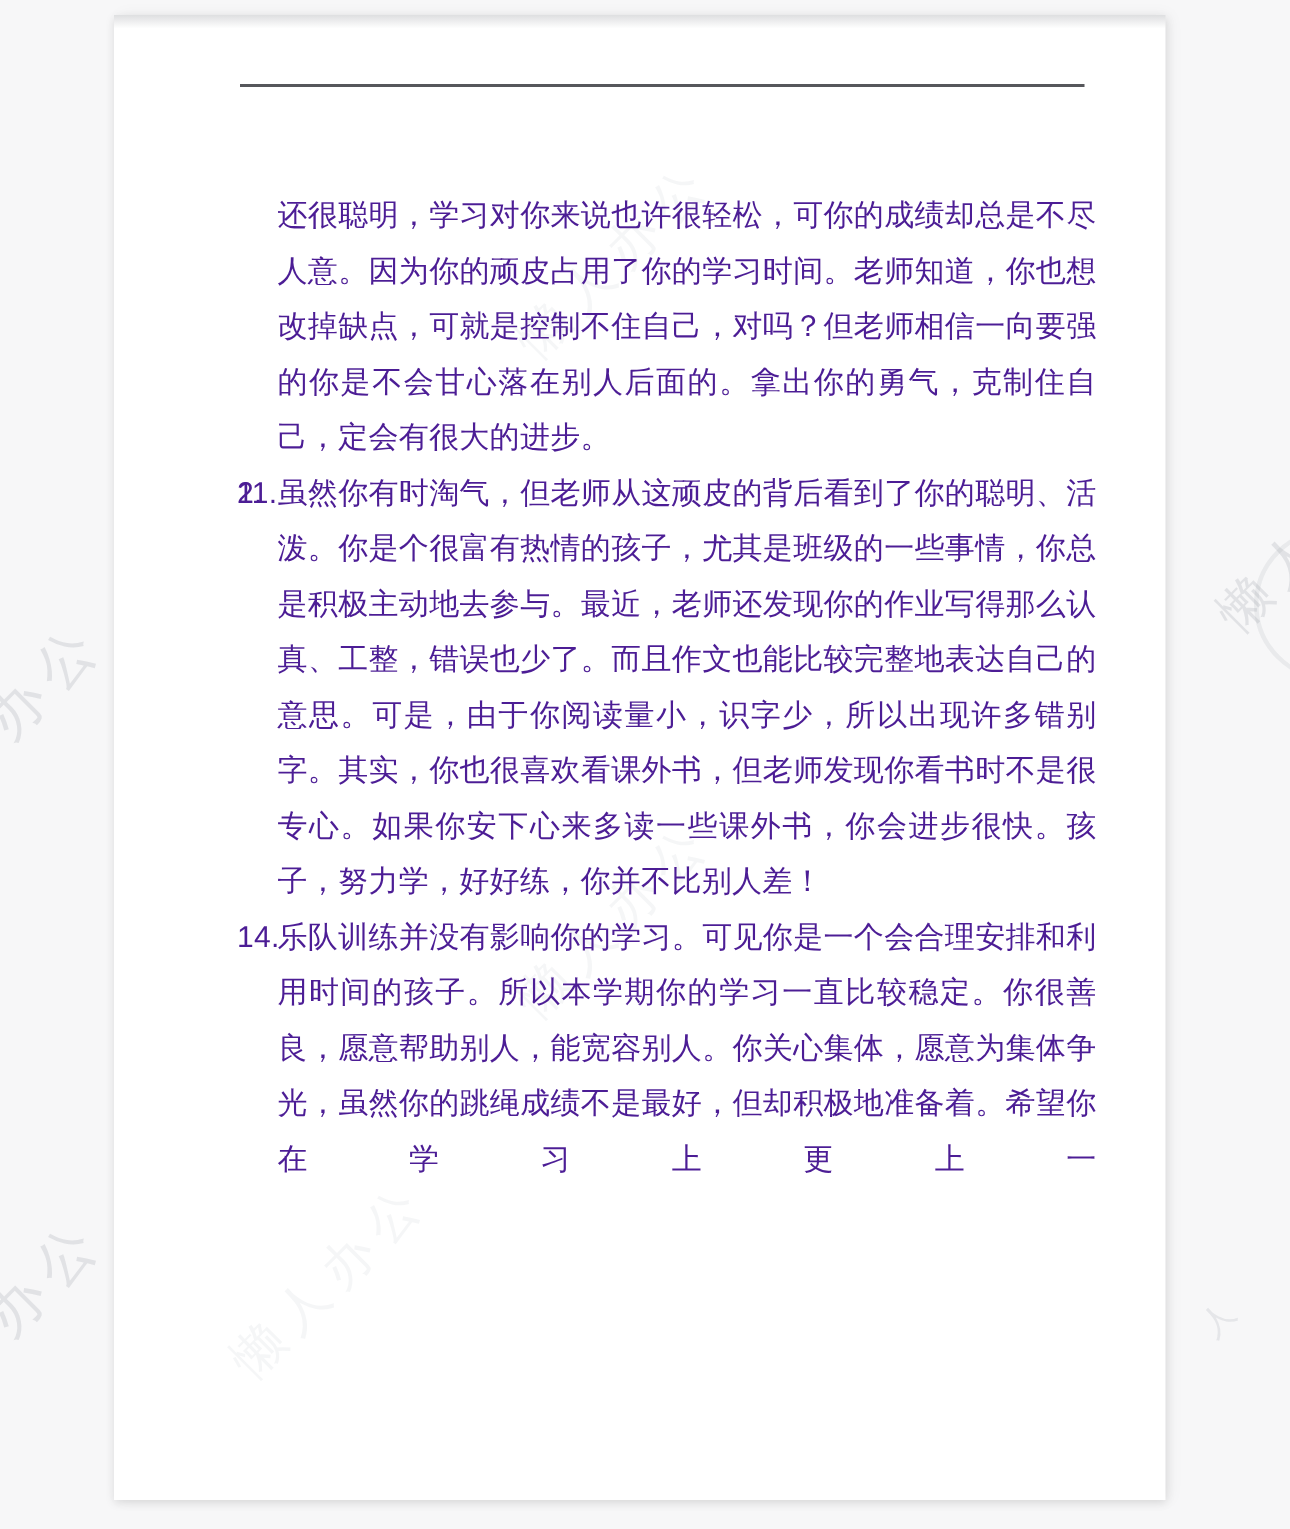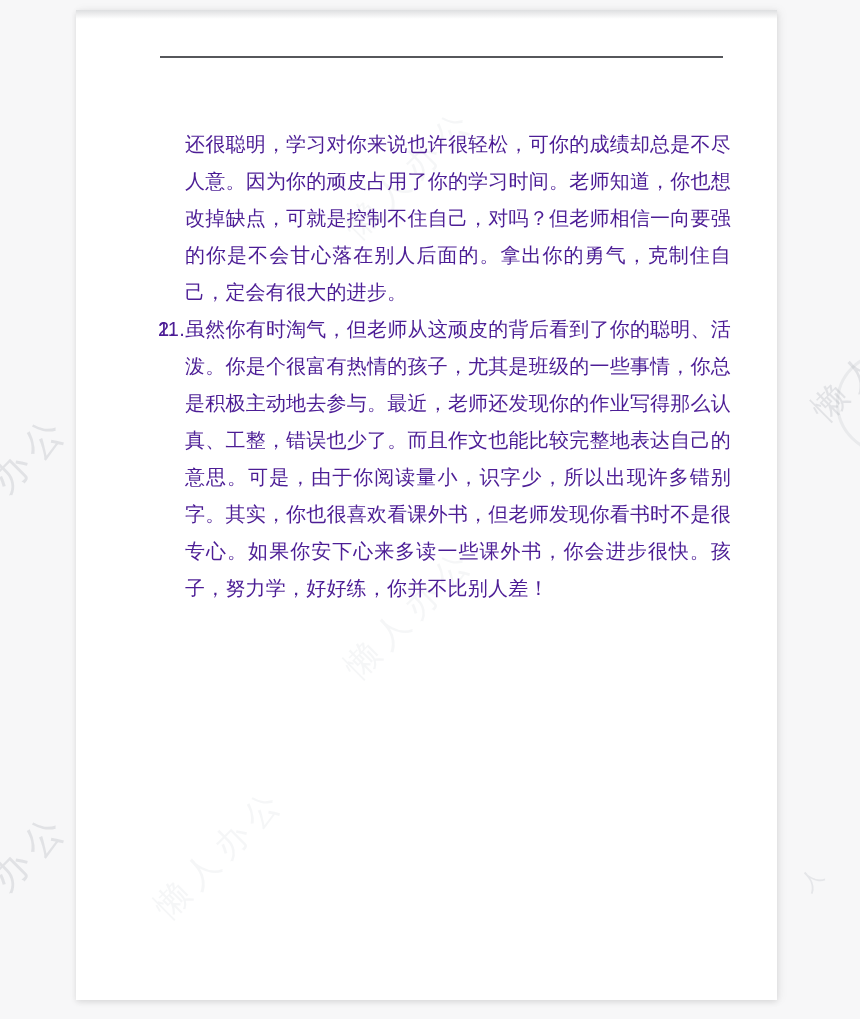--- a/index.html
+++ b/index.html
@@ -102,15 +102,18 @@
 
     <p class="para">
       <span class="num">2.</span>
     </p>
 
 
     <p class="para">
       <span class="num">11.</span><span>虽然你有时淘气，但老师从这顽皮的背后看到了你的聪明、活泼。你是个很富有热情的孩子，尤其是班级的一些事情，你总是积极主动地去参与。最近，老师还发现你的作业写得那么认真、工整，错误也少了。而且作文也能比较完整地表达自己的意思。可是，由于你阅读量小，识字少，所以出现许多错别字。其实，你也很喜欢看课外书，但老师发现你看书时不是很专心。如果你安下心来多读一些课外书，你会进步很快。孩子，努力学，好好练，你并不比别人差！</span>
     </p>
 
+    <p class="para cut">
+      <span class="num">14.</span><span>乐队训练并没有影响你的学习。可见你是一个会合理安排和利用时间的孩子。所以本学期你的学习一直比较稳定。你很善良，愿意帮助别人，能宽容别人。你关心集体，愿意为集体争光，虽然你的跳绳成绩不是最好，但却积极地准备着。希望你在学习上更上一</span>
+    </p>
 
   </div>
 </div>
 
 </body></html>

